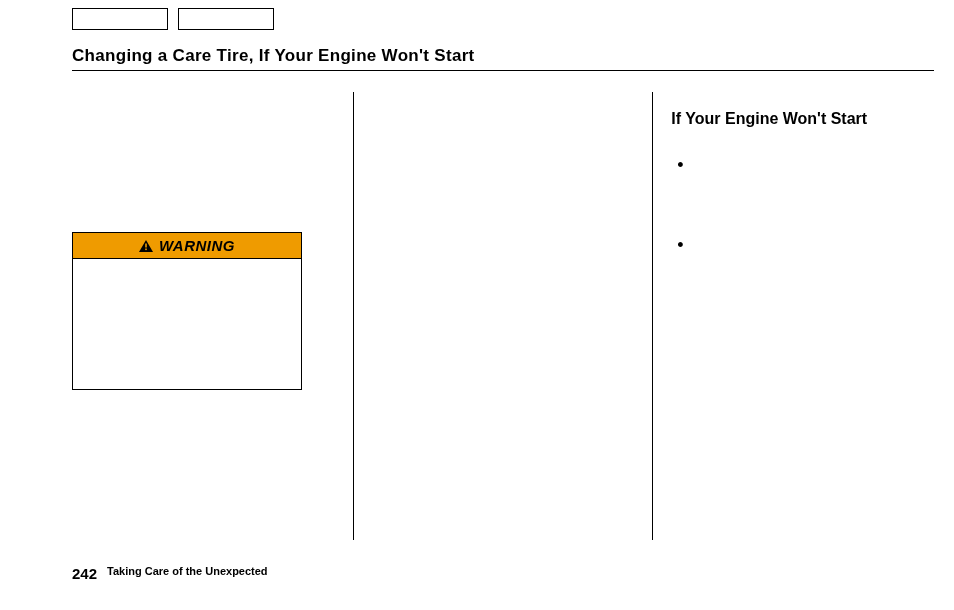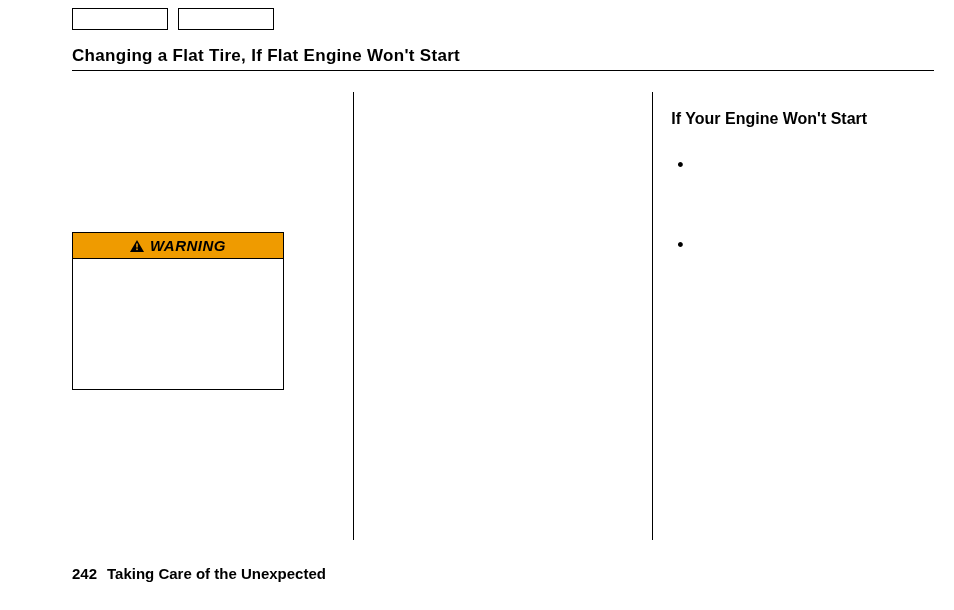--- a/index.html
+++ b/index.html
@@ -62,21 +62,21 @@
     .column:last-child {
       padding-right: 0;
     }
     .col-divider {
       border-left: 1px solid #000;
       height: 100%;
     }
     .warning-box {
       margin-top: 140px;
       border: 1.5px solid #000;
-      width: 212px;
+      width: 230px;
     }
     .warning-header {
       background: #ef9b00;
       text-align: center;
       padding: 4px 0;
       font-weight: bold;
       font-style: italic;
       font-size: 15px;
       letter-spacing: 0.5px;
       border-bottom: 1.5px solid #000;
@@ -126,33 +126,33 @@
       left: 72px;
       display: flex;
       align-items: flex-start;
       gap: 10px;
     }
     .page-number {
       font-size: 15px;
       font-weight: bold;
     }
     .footer-section {
-      font-size: 15px;
+      font-size: 11px;
       font-weight: bold;
     }
   </style>
 </head>
 <body>
 
 <div class="top-boxes">
   <div class="top-box"></div>
   <div class="top-box"></div>
 </div>
 
-<div class="page-title">Changing a Flat Tire, If Flat Engine Won't Start</div>
+<div class="page-title">Changing a Care Tire, If Your Engine Won't Start</div>
 <div class="title-rule"></div>
 
 <div class="content-area">
   <div class="column">
     <div class="warning-box">
       <div class="warning-header">
         <span class="warning-icon">
           <svg width="14" height="12" viewBox="0 0 14 12">
             <polygon points="7,0 14,12 0,12" fill="#000"></polygon>
             <rect x="6.2" y="3.5" width="1.6" height="4" fill="#ef9b00"></rect>

